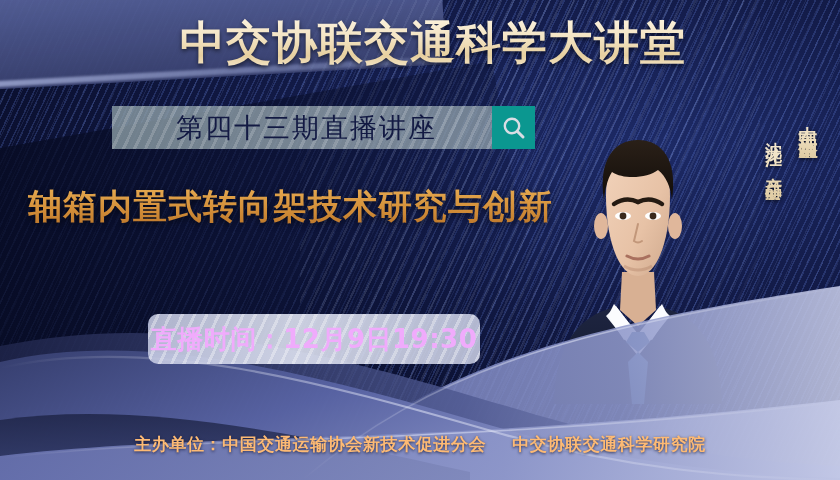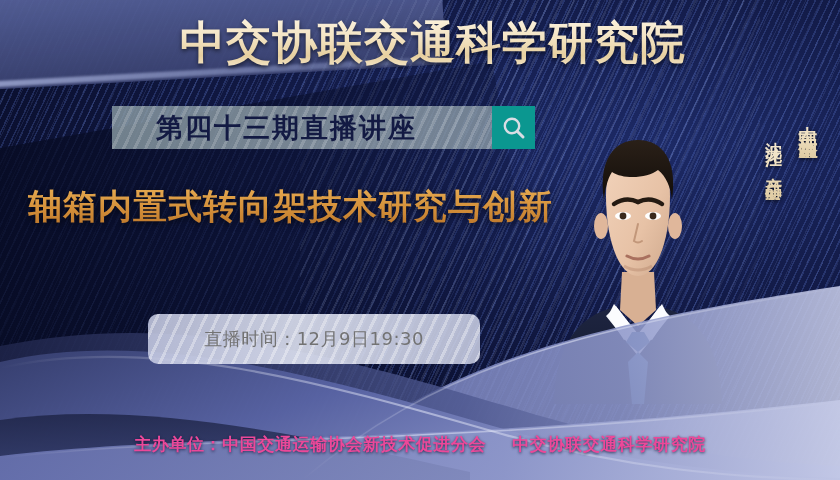--- a/index.html
+++ b/index.html
@@ -89,22 +89,22 @@
     background:linear-gradient(90deg,rgba(138,156,164,.80),rgba(160,176,182,.72) 55%,rgba(150,168,176,.70));
   }
   .sub-bar-bg::after{
     content:"";position:absolute;inset:0;
     background:repeating-linear-gradient(115deg,
       rgba(255,255,255,0) 0px,rgba(255,255,255,0) 7px,
       rgba(255,255,255,.17) 7px,rgba(255,255,255,.17) 10px);
   }
   .sub-text{
     position:relative;z-index:2;
-    color:#131a43;font-size:27px;font-weight:700;letter-spacing:2px;
-    margin-left:44px;
+    color:#131a43;font-size:27px;font-weight:400;letter-spacing:2px;
+    margin-left:64px;
     font-family:"DejaVu Sans","Liberation Sans",sans-serif;
   }
   .search-box{
     position:absolute;right:0;top:0;width:43px;height:43px;
     background:#0b9790;display:flex;align-items:center;justify-content:center;z-index:3;
   }
   
   .lect-title{
     position:absolute;left:28px;top:184px;
     font-size:34px;line-height:44px;font-weight:bold;letter-spacing:1px;
@@ -123,40 +123,40 @@
     position:absolute;inset:0;
     background:linear-gradient(100deg,rgba(196,201,226,.88),rgba(221,225,240,.90) 45%,rgba(203,208,230,.86));
   }
   .time-pill-bg::after{
     content:"";position:absolute;inset:0;
     background:repeating-linear-gradient(115deg,
       rgba(255,255,255,0) 0px,rgba(255,255,255,0) 8px,
       rgba(255,255,255,.35) 8px,rgba(255,255,255,.35) 11px);
   }
   .time-text{
-    position:relative;z-index:2;color:#737373;font-size:18px;font-weight:400;letter-spacing:.5px;
+    position:relative;z-index:2;color:#f0abfc;font-size:26px;font-weight:700;letter-spacing:.5px;
     font-family:"DejaVu Sans","Liberation Sans",sans-serif;
   }
   
   .vcol{
     position:absolute;
     writing-mode:vertical-rl;text-orientation:upright;
     font-family:"DejaVu Sans","Liberation Sans",sans-serif;
     font-weight:600;
     background:linear-gradient(180deg,#f6ecd8 0%,#efe0c2 50%,#dfcba2 100%);
     -webkit-background-clip:text;background-clip:text;-webkit-text-fill-color:transparent;
     filter:drop-shadow(0 1px 2px rgba(0,0,0,.65));
     letter-spacing:4px;
   }
   .vcol-company{right:18px;top:110px;font-size:19px;}
   .vcol-person{right:54px;top:128px;font-size:17px;}
   
   .footer{
     position:absolute;left:0;right:0;bottom:24px;text-align:center;
-    color:#ec4899;font-size:17px;font-weight:bold;letter-spacing:.6px;
+    color:#fdba74;font-size:17px;font-weight:bold;letter-spacing:.6px;
     text-shadow:0 1px 3px rgba(10,14,45,.75);
     font-family:"DejaVu Sans","Liberation Sans",sans-serif;
     white-space:pre;
     margin-top:17px;
   }
 </style>
 </head>
 <body>
 
 <div class="poster">
@@ -266,21 +266,21 @@
 
     <path d="M0 170 C140 150 300 184 470 222 L470 230 L0 230 Z" fill="url(#r4)" opacity=".8"></path>
 
     <path d="M0 206 C200 182 430 196 840 150 L840 230 L0 230 Z" fill="url(#r3)" opacity=".88"></path>
 
     <path d="M0 118 C150 84 322 132 502 184 C622 218 732 228 840 230" stroke="url(#hl)" stroke-width="2.2" fill="none"></path>
     <path d="M0 208 C200 184 432 198 840 152" stroke="url(#hl)" stroke-width="1.6" fill="none"></path>
     <path d="M302 230 C432 122 562 80 840 38" stroke="url(#hl)" stroke-width="1.6" fill="none"></path>
   </svg>
 
-  <div class="main-title">中交协联交通科学研究院</div>
+  <div class="main-title">中交协联交通科学大讲堂</div>
 
   <div class="sub-bar">
     <div class="sub-bar-bg"></div>
     <span class="sub-text">第四十三期直播讲座</span>
     <div class="search-box">
       <svg width="26" height="26" viewBox="0 0 26 26">
         <circle cx="11" cy="11" r="7.2" fill="none" stroke="#d9dde4" stroke-width="2.4"></circle>
         <line x1="16.2" y1="16.2" x2="22" y2="22" stroke="#d9dde4" stroke-width="3" stroke-linecap="round"></line>
       </svg>
     </div>

